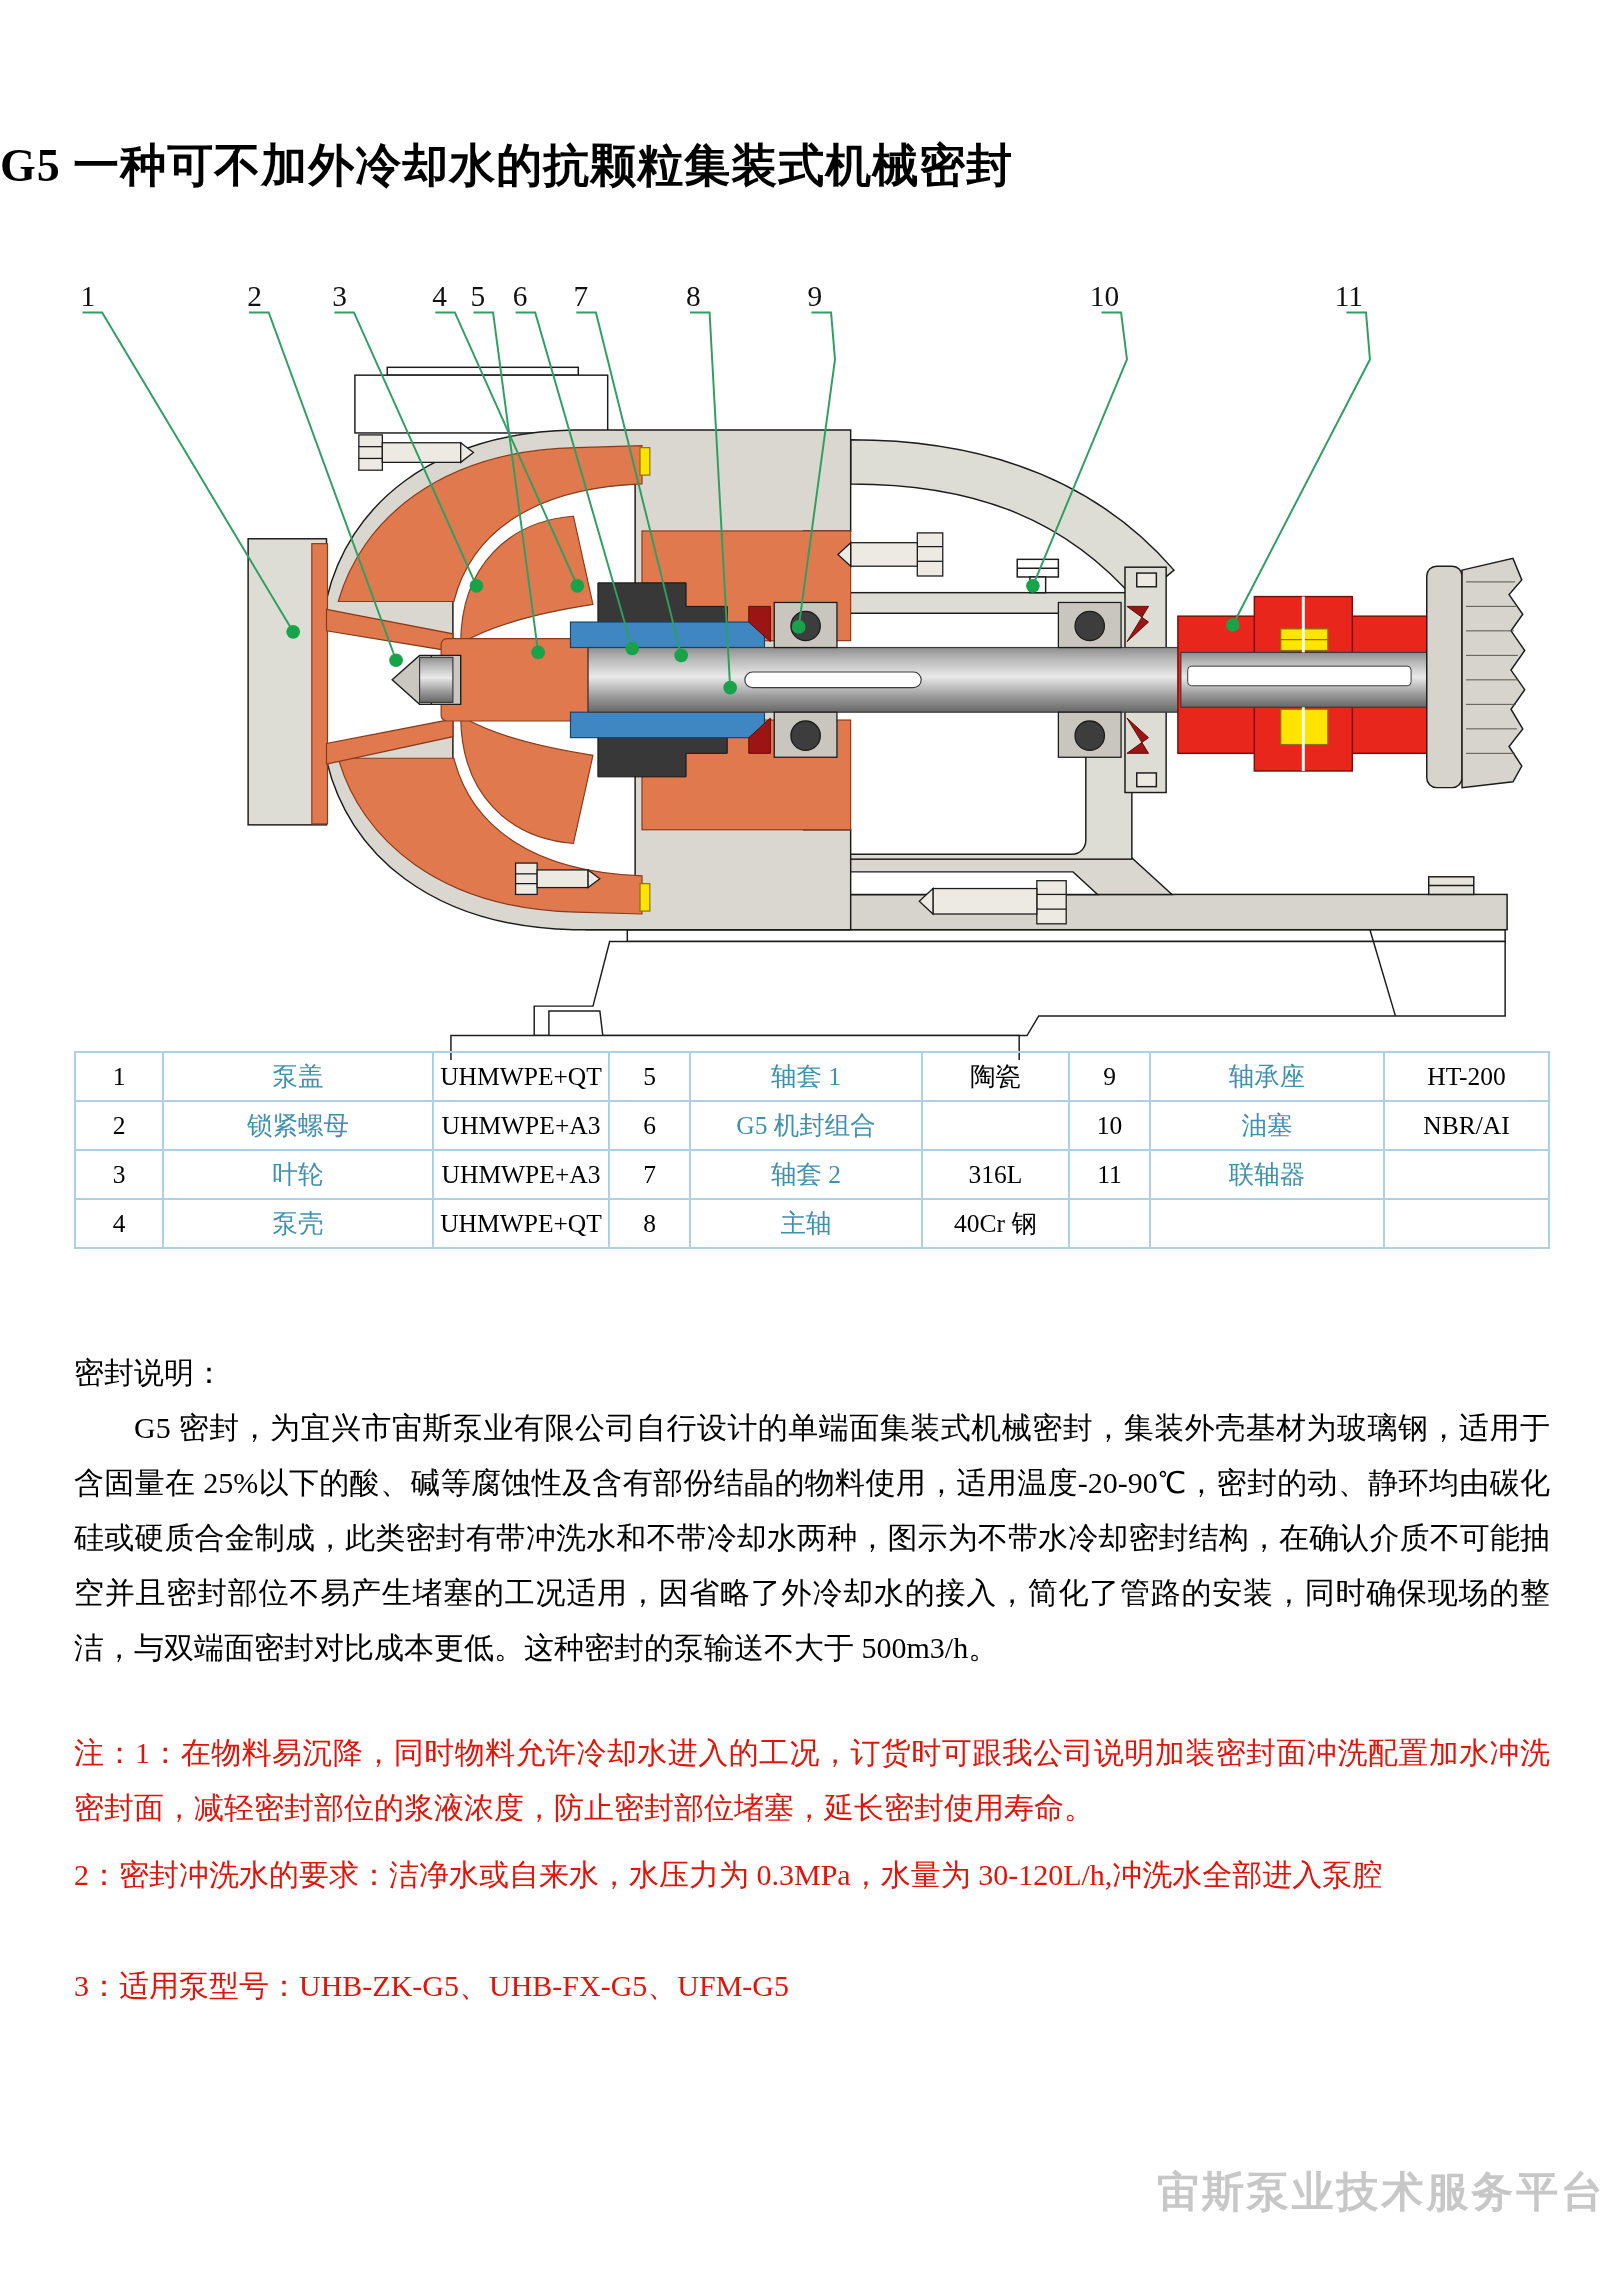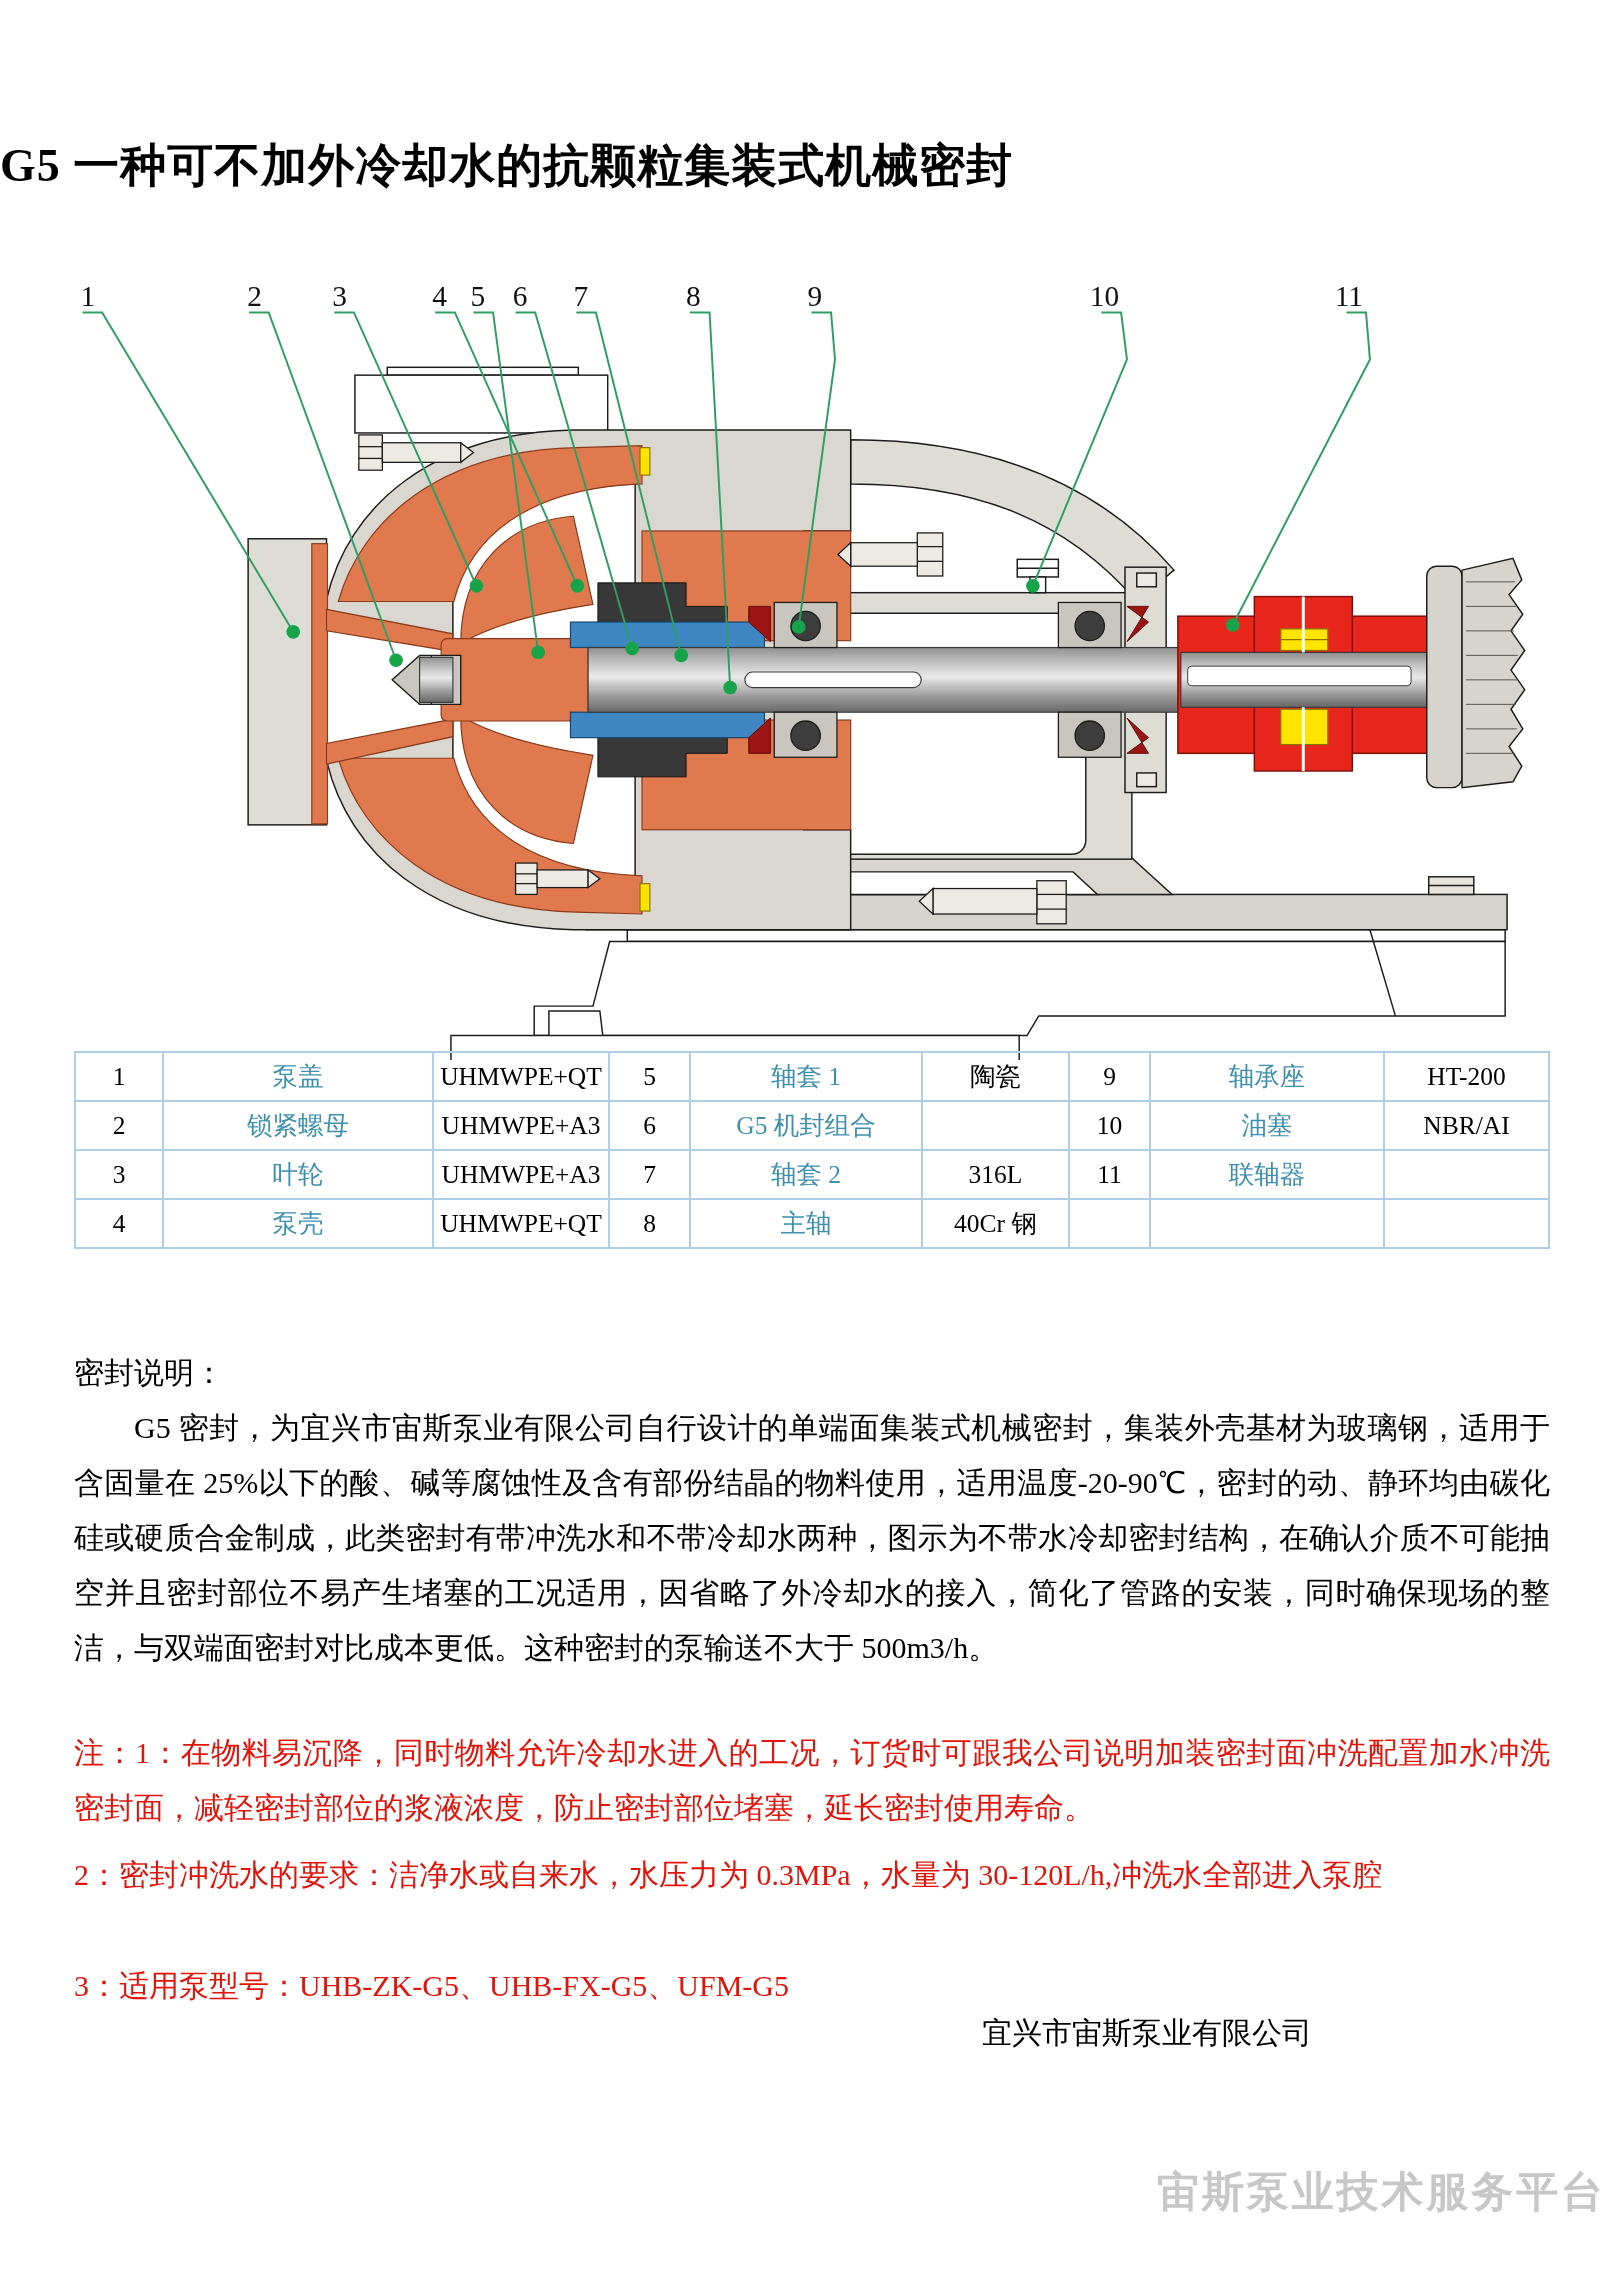--- a/index.html
+++ b/index.html
@@ -313,19 +313,18 @@
   </table>
 
 <div class="abs bodytext" id="seal-heading">密封说明：</div>
 <div class="abs bodytext" id="seal-paragraph">G5 密封，为宜兴市宙斯泵业有限公司自行设计的单端面集装式机械密封，集装外壳基材为玻璃钢，适用于含固量在 25%以下的酸、碱等腐蚀性及含有部份结晶的物料使用，适用温度-20-90℃，密封的动、静环均由碳化硅或硬质合金制成，此类密封有带冲洗水和不带冷却水两种，图示为不带水冷却密封结构，在确认介质不可能抽空并且密封部位不易产生堵塞的工况适用，因省略了外冷却水的接入，简化了管路的安装，同时确保现场的整洁，与双端面密封对比成本更低。这种密封的泵输送不大于 500m3/h。</div>
 
 <div class="abs bodytext rednote" id="red-note-1">注：1：在物料易沉降，同时物料允许冷却水进入的工况，订货时可跟我公司说明加装密封面冲洗配置加水冲洗密封面，减轻密封部位的浆液浓度，防止密封部位堵塞，延长密封使用寿命。</div>
 <div class="abs bodytext rednote" id="red-note-2">2：密封冲洗水的要求：洁净水或自来水，水压力为 0.3MPa，水量为 30-120L/h,冲洗水全部进入泵腔</div>
 <div class="abs bodytext rednote" id="red-note-3">3：适用泵型号：UHB-ZK-G5、UHB-FX-G5、UFM-G5</div>
 
 <div class="abs" id="signature">
-  <div id="company">宜兴市宙斯泵业有限公司</div>
 </div>
 
 <div class="abs" id="watermark">
   <div class="wm1">宙斯泵业技术服务平台</div>
 </div>
 
 
 </body></html>

